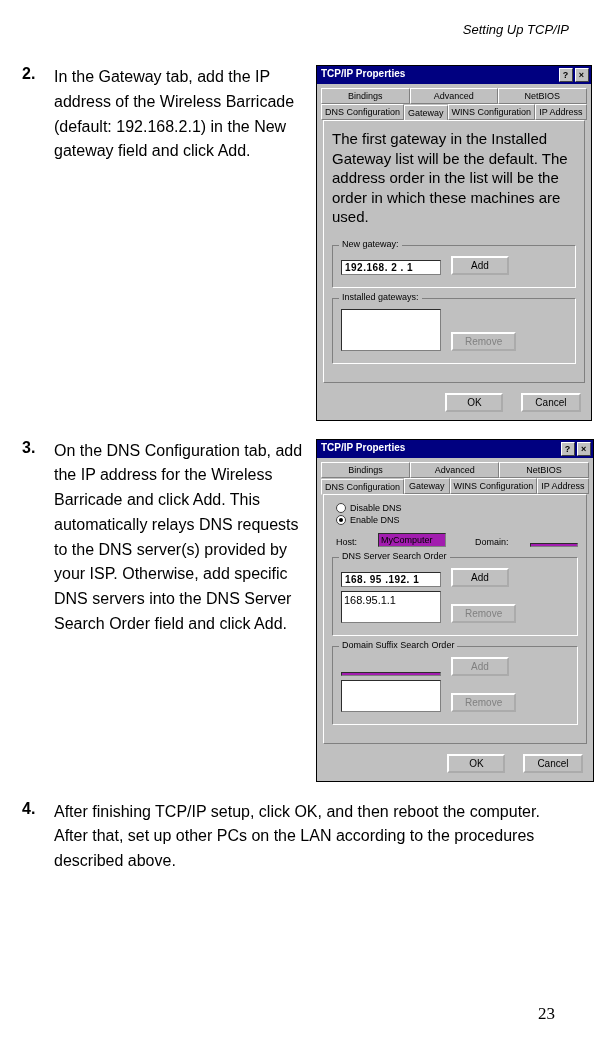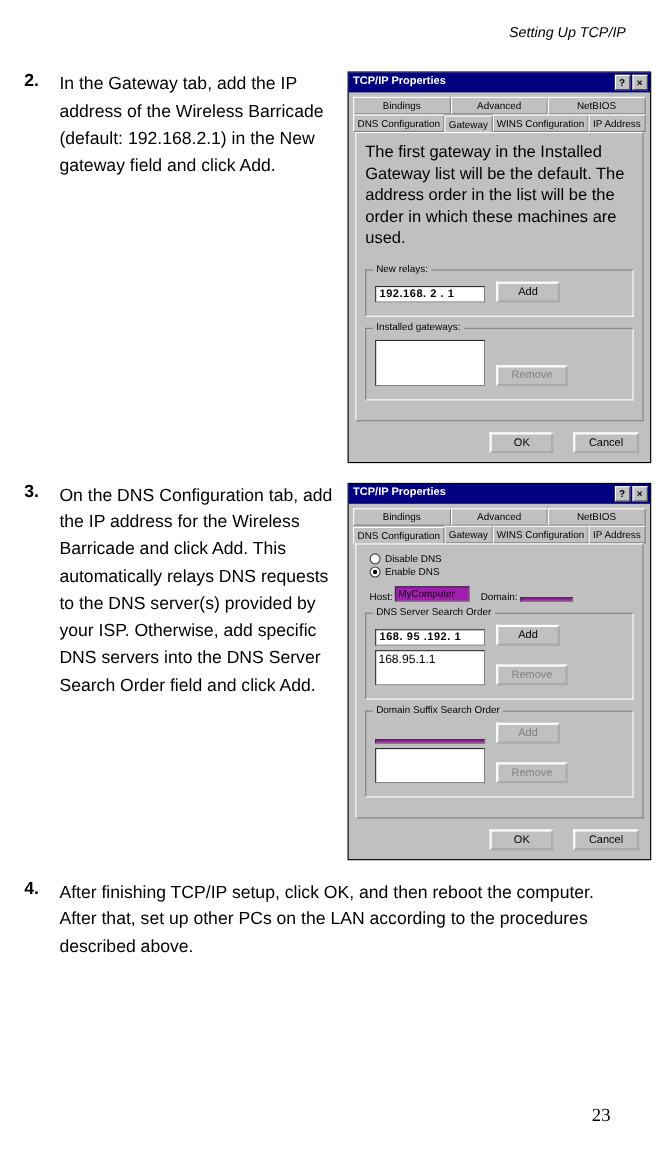--- a/index.html
+++ b/index.html
@@ -201,21 +201,21 @@
       <div class="tabrow">
         <div class="tab">DNS Configuration</div>
         <div class="tab active">Gateway</div>
         <div class="tab">WINS Configuration</div>
         <div class="tab">IP Address</div>
       </div>
     </div>
     <div class="panel">
       <div class="hint">The first gateway in the Installed Gateway list will be the default. The address order in the list will be the order in which these machines are used.</div>
       <div class="group">
-        <span class="group-label">New relays:</span>
+        <span class="group-label">New gateway:</span>
         <div class="row">
           <span class="ipbox">192.168. 2 . 1</span>
           <span class="btn">Add</span>
         </div>
       </div>
       <div class="group">
         <span class="group-label">Installed gateways:</span>
         <div class="row">
           <div class="listbox"></div>
           <span class="btn disabled">Remove</span>
@@ -253,21 +253,21 @@
     </div>
     <div class="panel panel2">
       <div class="radio">
         <span class="radio-dot"></span>
         <span>Disable DNS</span>
       </div>
       <div class="radio">
         <span class="radio-dot sel"></span>
         <span>Enable DNS</span>
       </div>
-      <div class="row" style="margin:8px 0 10px 4px; gap:2px;">
+      <div class="row" style="margin:8px 0 10px 4px; gap:21px;">
         <span class="lbl-inline">Host:</span>
         <span class="txtinput">MyComputer</span>
         <span class="lbl-inline" style="margin-left:8px;">Domain:</span>
         <span class="txtinput" style="width:48px;"></span>
       </div>
       <div class="group">
         <span class="group-label">DNS Server Search Order</span>
         <div class="row">
           <span class="ipbox">168. 95 .192. 1</span>
           <span class="btn">Add</span>

